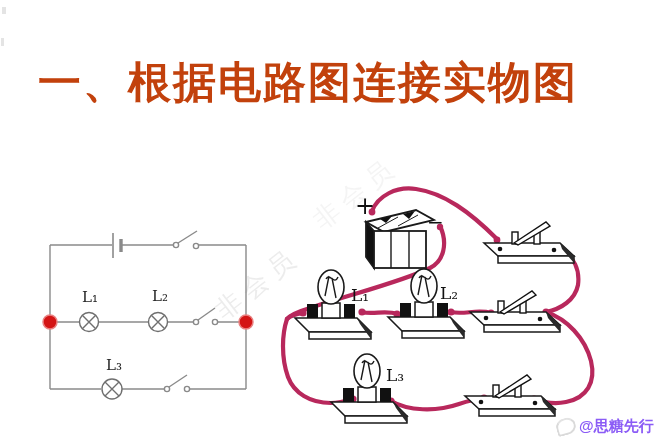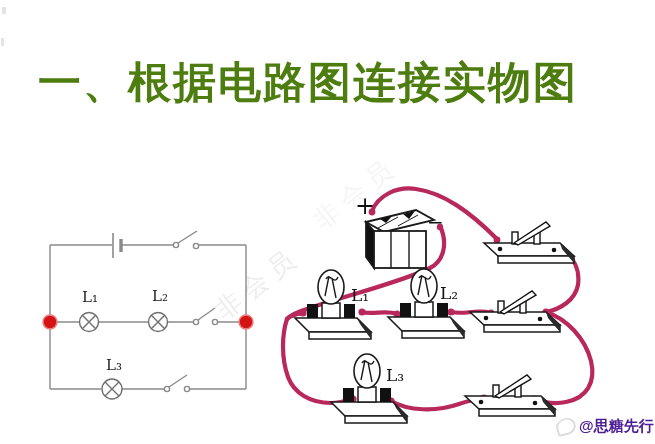--- a/index.html
+++ b/index.html
@@ -1,27 +1,27 @@
 <!DOCTYPE html>
 <html><head>
 <meta charset="utf-8">
 <style>
   html,body{margin:0;padding:0;background:#ffffff;}
   #page{position:relative;width:655px;height:444px;background:#ffffff;overflow:hidden;
         font-family:"Liberation Sans","DejaVu Sans",sans-serif;}
   #slide-title{position:absolute;left:38px;top:54px;width:580px;
         font-family:"Liberation Serif","DejaVu Serif",serif;
-        font-size:43px;font-weight:800;color:#4d7c0f;letter-spacing:2px;white-space:nowrap;}
+        font-size:43px;font-weight:800;color:#c2410c;letter-spacing:2px;white-space:nowrap;}
   .wm-diag{position:absolute;color:#9a9a9a;font-size:26px;letter-spacing:7px;
         transform:rotate(-38deg);transform-origin:left top;
         font-family:"Liberation Serif","DejaVu Serif",serif;pointer-events:none;}
   #wm1{left:208px;top:300px;opacity:0.18;}
   #wm2{left:306px;top:210px;opacity:0.10;}
   #credit{position:absolute;left:556px;top:417px;display:flex;align-items:center;gap:3px;
-        color:#4c1d95;font-weight:bold;font-size:15px;filter:blur(0.5px);
+        color:#8b5cf6;font-weight:bold;font-size:15px;filter:blur(0.5px);
         font-family:"Liberation Sans","DejaVu Sans",sans-serif;}
   #credit .logo{width:16px;height:13px;border:2px solid #dadada;border-radius:60% 60% 60% 20%;
         border-top-color:#e3e3e3;transform:rotate(-15deg);}
   .edge-artifact{position:absolute;background:#d8d8d8;opacity:0.7;}
   svg text{font-family:"DejaVu Serif","Liberation Serif",serif;}
 </style>
 </head>
 <body>
 
 <div id="page">

